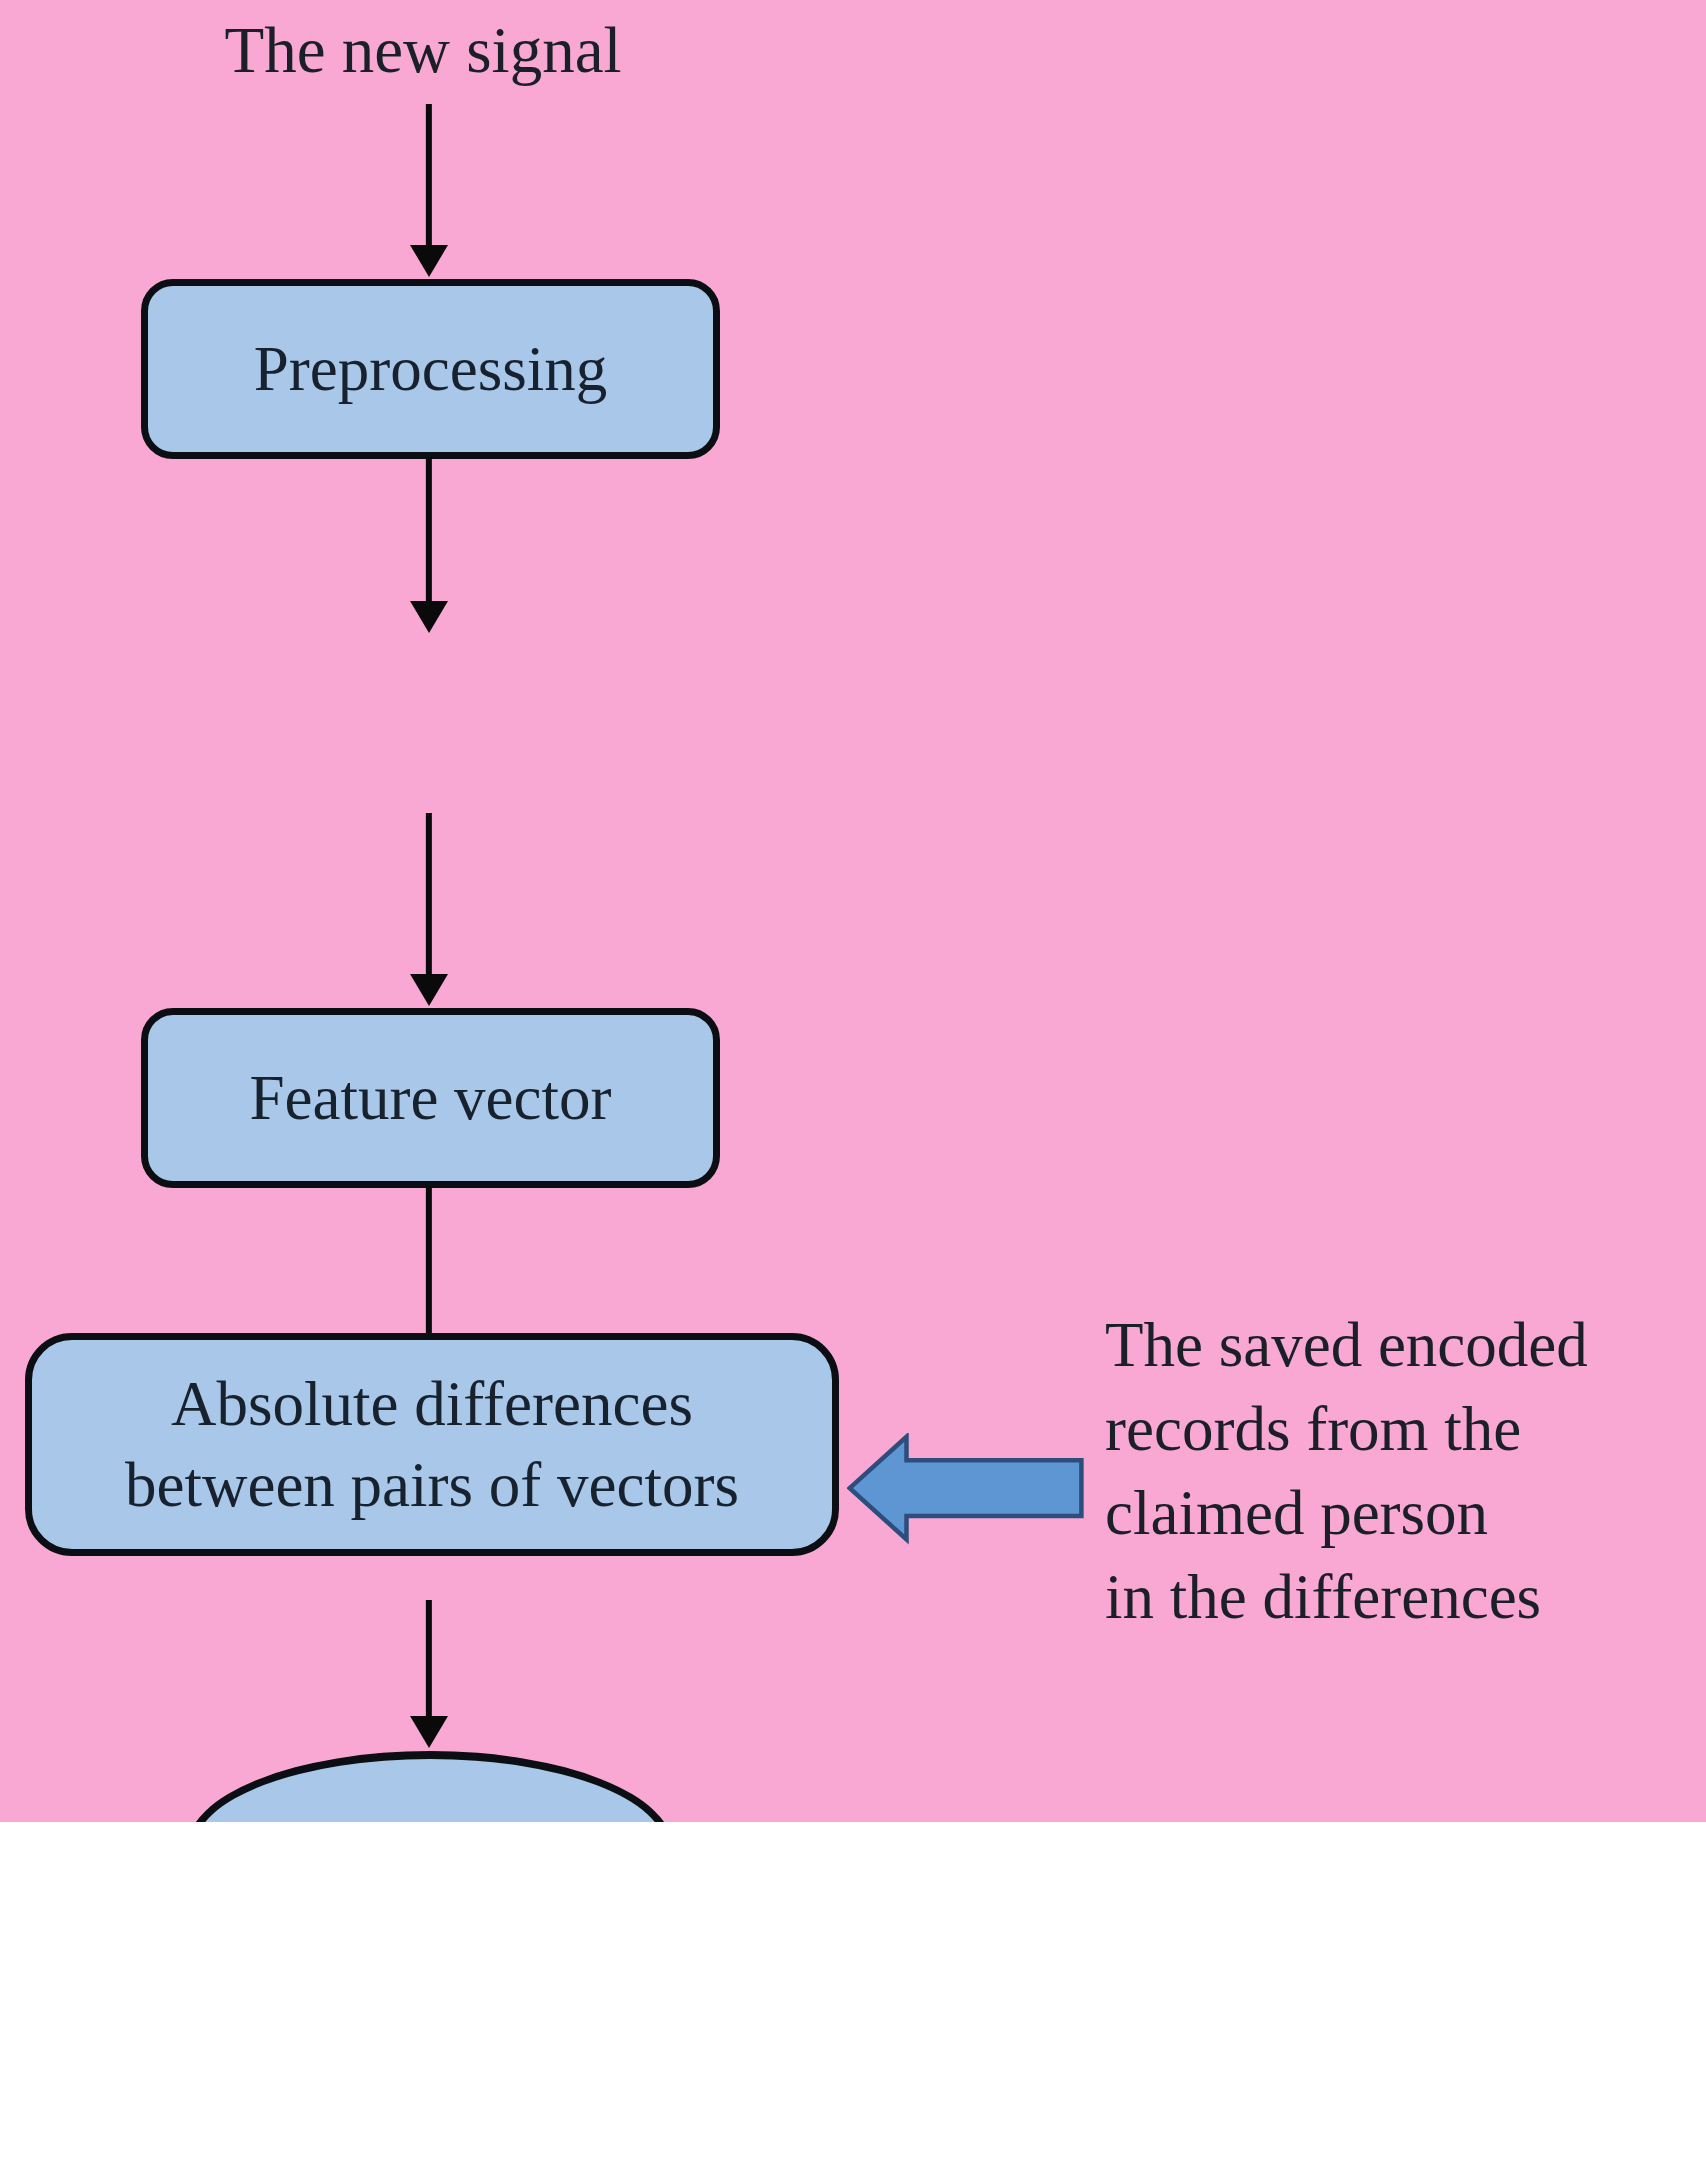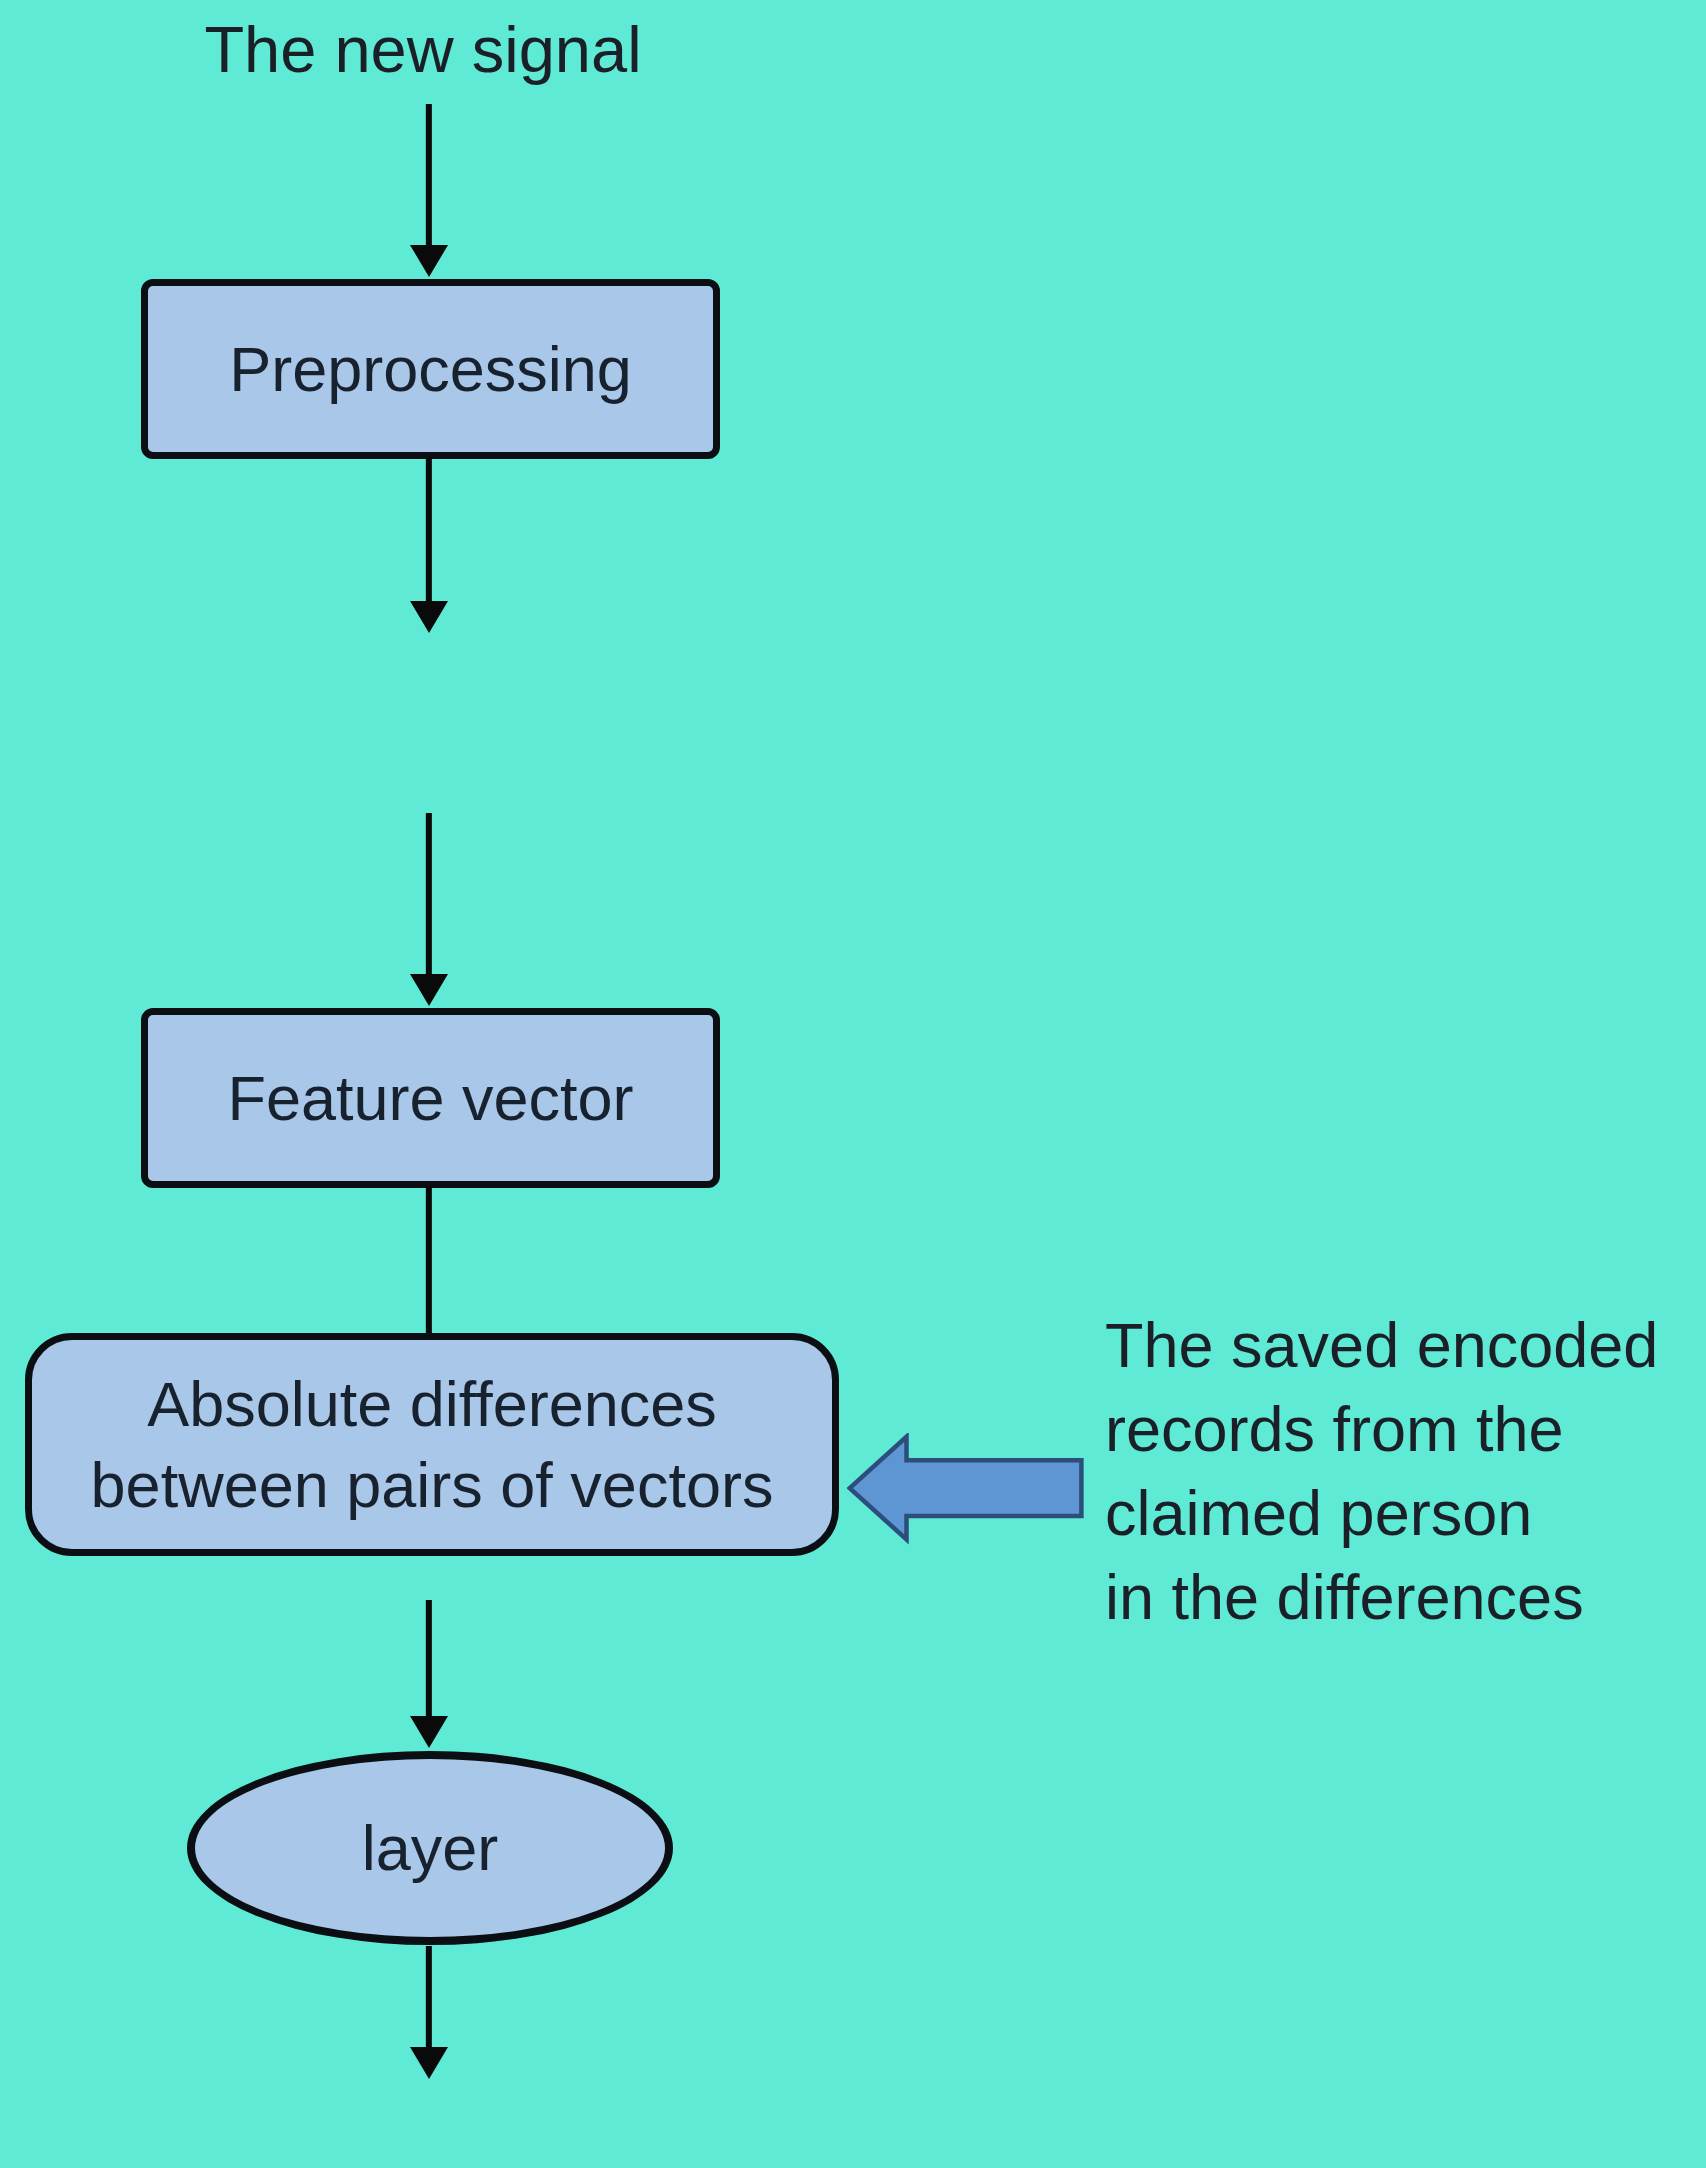--- a/index.html
+++ b/index.html
@@ -3,40 +3,40 @@
 <meta charset="utf-8">
 <style>
   html, body {
     margin: 0;
     padding: 0;
     background: #ffffff;
   }
   .canvas {
     position: relative;
     width: 1707px;
-    height: 2168px;
-    background: #5eead4;
-    font-family: Liberation Sans, sans-serif;
+    height: 1822px;
+    background: #f9a8d4;
+    font-family: Liberation Serif, serif;
     color: var(--text-color, #1a1f28);
     overflow: hidden;
   }
   .free-label {
     position: absolute;
     text-align: center;
     font-size: 65px;
     line-height: 1.2;
     color: var(--text-color, #1a1f28);
     white-space: nowrap;
   }
   .node {
     position: absolute;
     box-sizing: border-box;
     background: var(--node-fill, #a9c7e8);
     border: 7.2px solid var(--node-border, #0b0e12);
-    border-radius: 12px;
+    border-radius: 32px;
     display: flex;
     flex-direction: column;
     align-items: center;
     justify-content: center;
     text-align: center;
     font-size: 63px;
     line-height: 1.28;
     color: var(--node-text, #18222f);
   }
   .node.ellipse {

